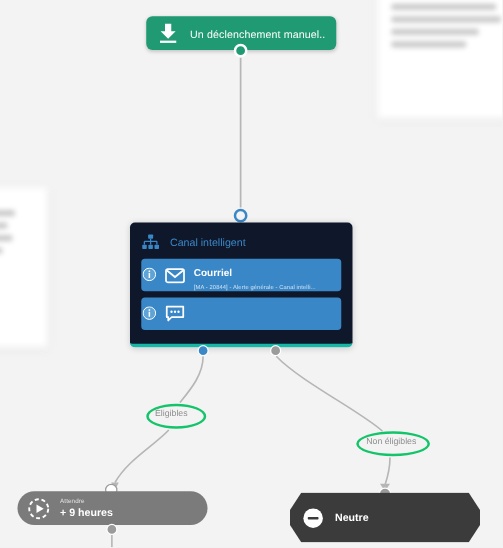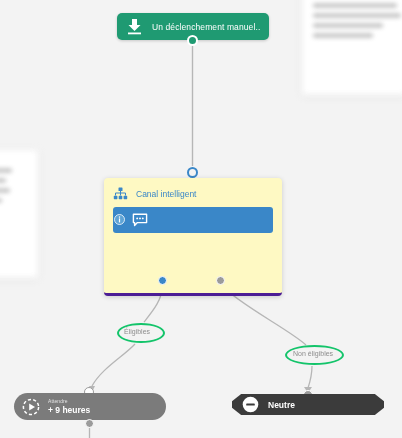--- a/index.html
+++ b/index.html
@@ -74,26 +74,26 @@
     overflow: hidden;
     letter-spacing: 0.1px;
   }
 
   
   .channel-card {
     position: absolute;
     left: 104px;
     top: 178px;
     width: 178px;
-    height: 118px;
-    background: #fef9c3;
+    height: 100px;
+    background: #0f172a;
     border-radius: 4px;
     box-shadow: 0 1px 5px rgba(0,0,0,0.16);
     box-sizing: border-box;
-    border-bottom: 3px solid #4c1d95;
+    border-bottom: 3px solid #14b8a6;
   }
   .card-header {
     display: flex;
     align-items: center;
     padding: 8px 0 0 9px;
     height: 24px;
     box-sizing: border-box;
   }
   .card-header-icon {
     width: 15px;
@@ -270,21 +270,21 @@
     line-height: 11px;
     font-weight: bold;
   }
 
   
   .neutre-node {
     position: absolute;
     left: 232px;
     top: 394px;
     width: 152px;
-    height: 21px;
+    height: 40px;
     background: #3b3b3b;
     display: flex;
     align-items: center;
     box-sizing: border-box;
     padding-left: 10px;
     clip-path: polygon(0 35%, 6% 0, 94% 0, 100% 35%, 100% 65%, 94% 100%, 6% 100%, 0 65%);
   }
   .neutre-icon {
     width: 17px; height: 17px;
     flex: 0 0 auto;
@@ -352,20 +352,39 @@
           <rect x="5.5" y="0.5" width="4" height="3.5" rx="0.6" fill="#3a87c8"></rect>
           <path d="M7.5 4 V6 M2.5 6 H12.5 M2.5 6 V8.5 M7.5 6 V8.5 M12.5 6 V8.5" stroke="#3a87c8" stroke-width="1" fill="none"></path>
           <rect x="0.8" y="8.8" width="3.6" height="3.4" rx="0.6" fill="#3a87c8"></rect>
           <rect x="5.7" y="8.8" width="3.6" height="3.4" rx="0.6" fill="#3a87c8"></rect>
           <rect x="10.6" y="8.8" width="3.6" height="3.4" rx="0.6" fill="#3a87c8"></rect>
         </svg>
       </span>
       <span class="card-header-title">Canal intelligent</span>
     </div>
 
+    <div class="channel-row">
+      <span class="row-info-icon">
+        <svg width="11" height="11" viewBox="0 0 11 11" xmlns="http://www.w3.org/2000/svg">
+          <circle cx="5.5" cy="5.5" r="5" fill="#5fa4d6" stroke="#ffffff" stroke-width="0.8"></circle>
+          <rect x="4.9" y="4.4" width="1.2" height="4" fill="#ffffff"></rect>
+          <rect x="4.9" y="2.4" width="1.2" height="1.3" fill="#ffffff"></rect>
+        </svg>
+      </span>
+      <span class="row-channel-icon">
+        <svg width="16" height="13" viewBox="0 0 16 13" xmlns="http://www.w3.org/2000/svg">
+          <rect x="0.8" y="1.2" width="14.4" height="10.6" rx="1.4" fill="none" stroke="#ffffff" stroke-width="1.4"></rect>
+          <path d="M1.6 2.4 L8 7.6 L14.4 2.4" fill="none" stroke="#ffffff" stroke-width="1.4"></path>
+        </svg>
+      </span>
+      <span class="row-text">
+        <span class="row-title">Courriel</span>
+        <span class="row-subtitle" style="display:block;">[MA - 20844] - Alerte générale - Canal intelli...</span>
+      </span>
+    </div>
 
     <div class="channel-row">
       <span class="row-info-icon">
         <svg width="11" height="11" viewBox="0 0 11 11" xmlns="http://www.w3.org/2000/svg">
           <circle cx="5.5" cy="5.5" r="5" fill="#5fa4d6" stroke="#ffffff" stroke-width="0.8"></circle>
           <rect x="4.9" y="4.4" width="1.2" height="4" fill="#ffffff"></rect>
           <rect x="4.9" y="2.4" width="1.2" height="1.3" fill="#ffffff"></rect>
         </svg>
       </span>
       <span class="row-channel-icon">

